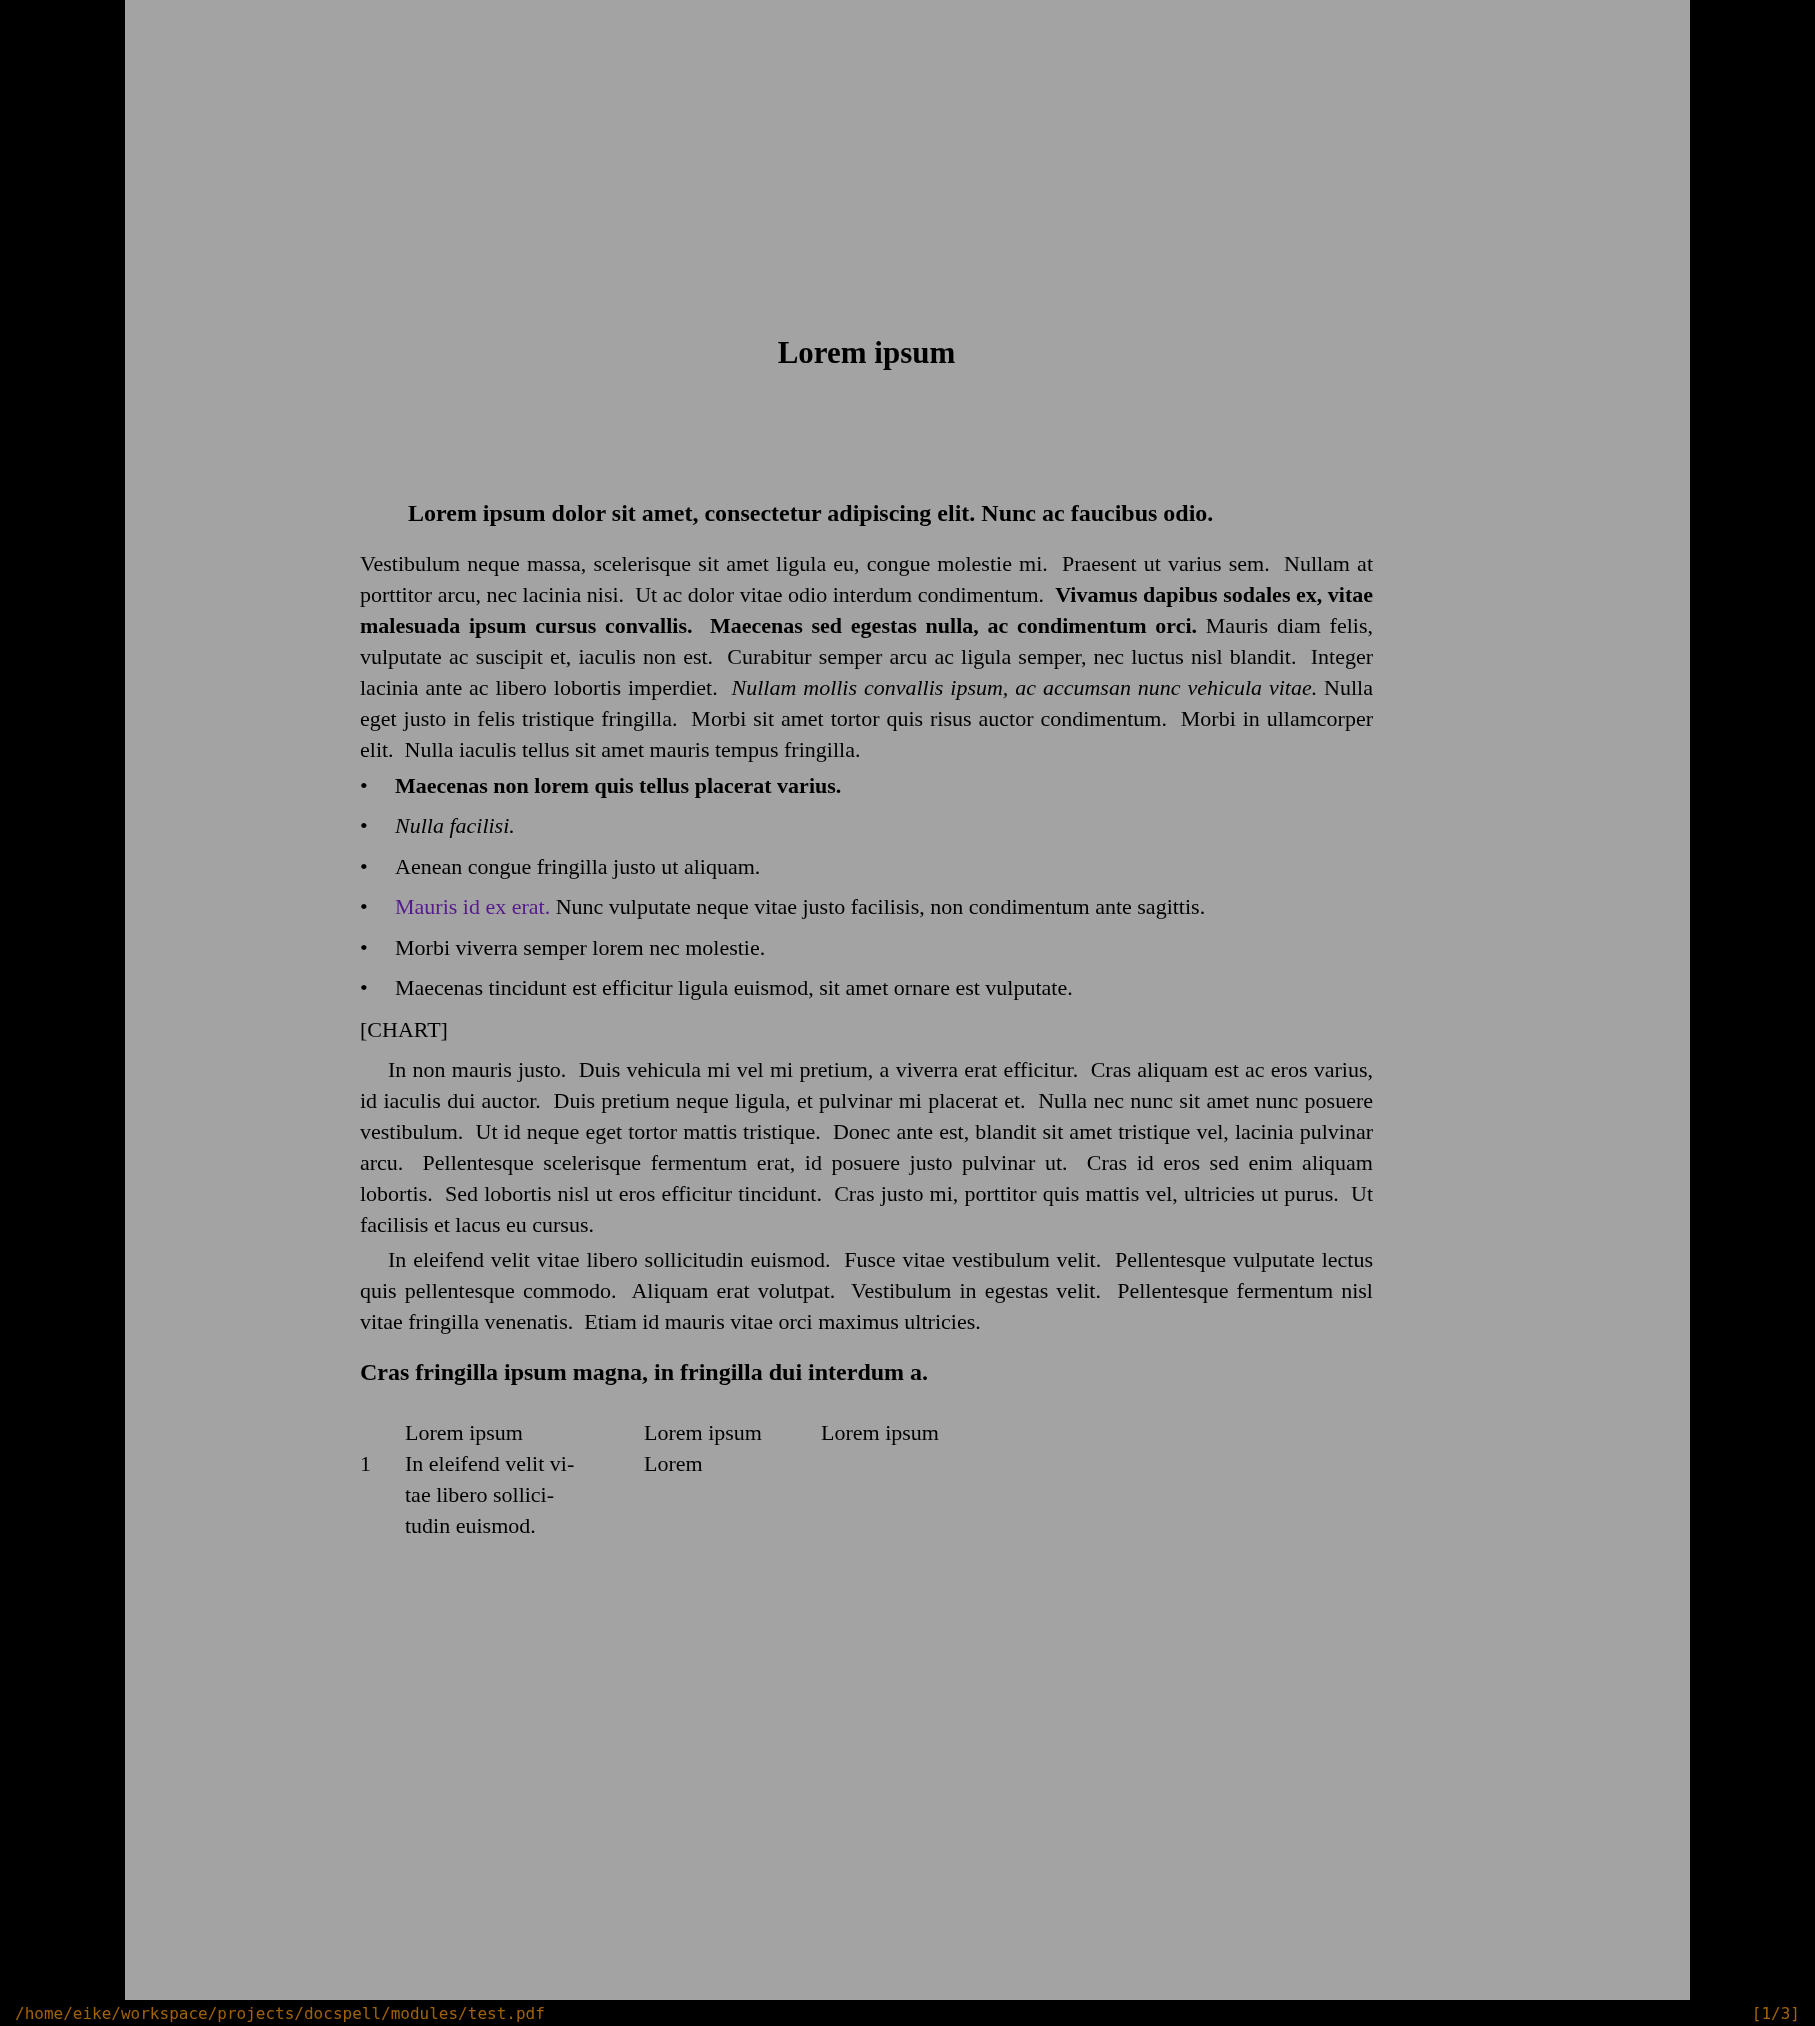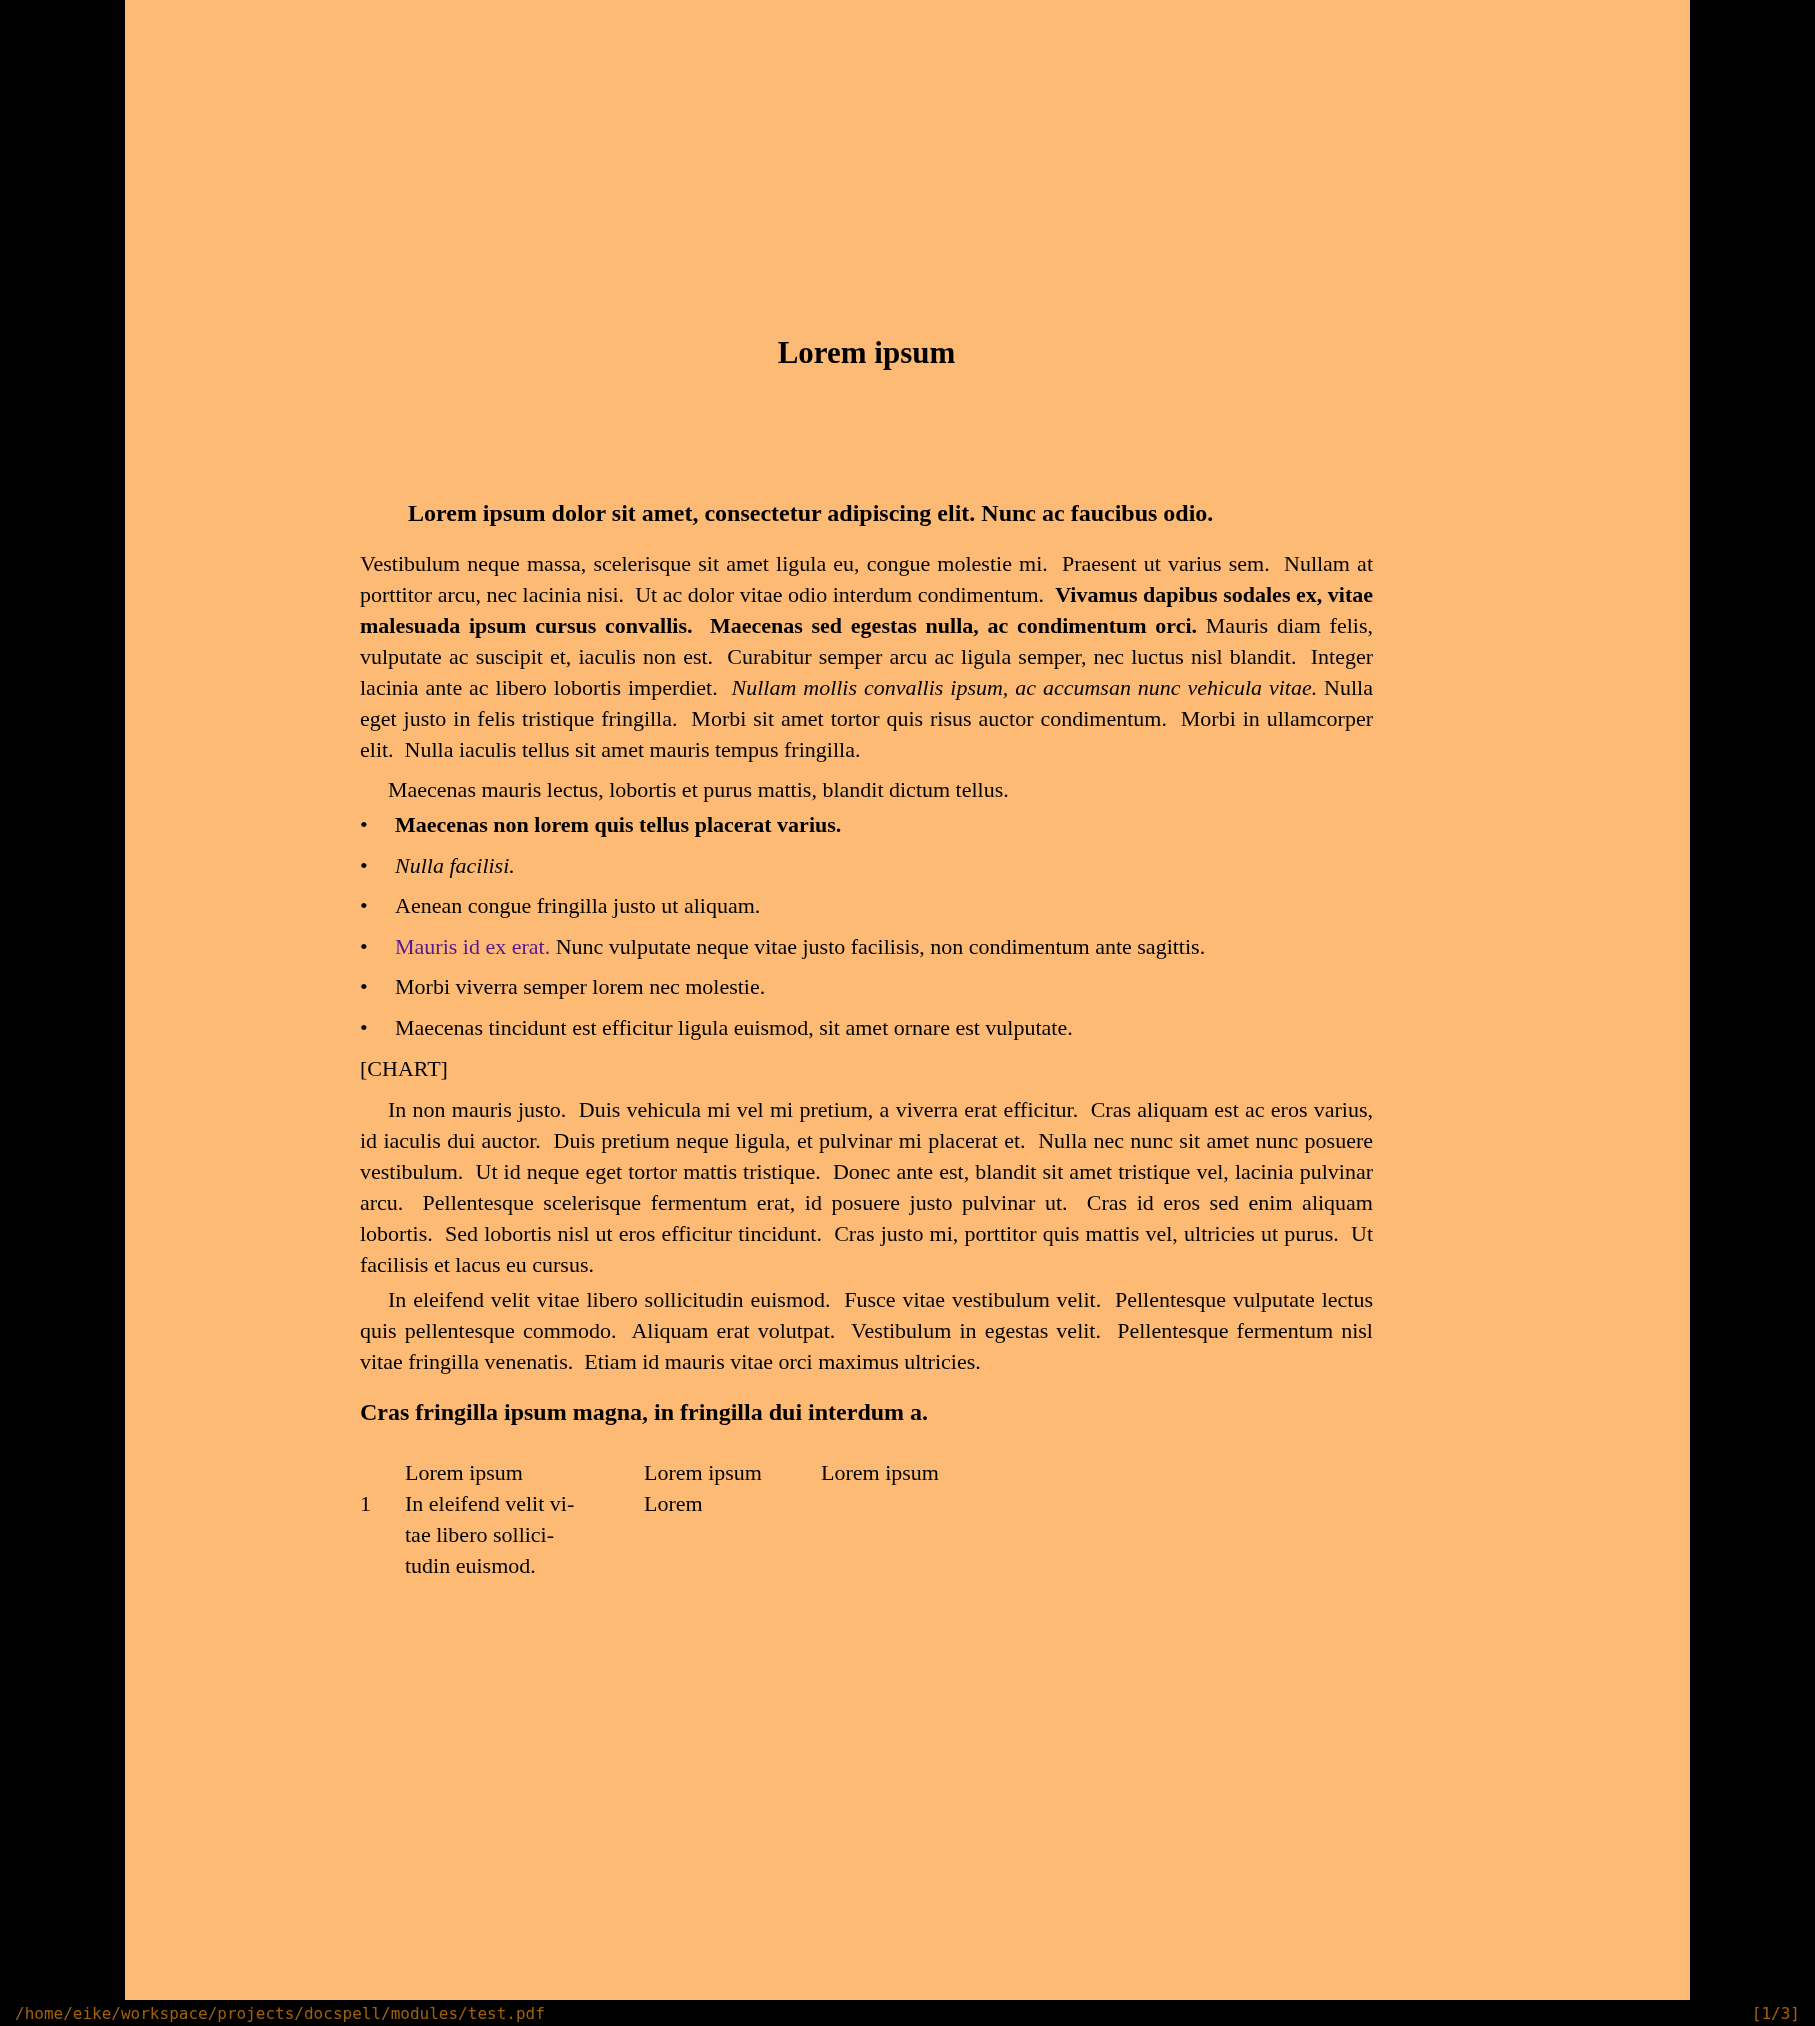--- a/index.html
+++ b/index.html
@@ -1,18 +1,18 @@
 <!DOCTYPE html>
 <html style="font-size:15px"><head>
 <meta charset="utf-8">
 <style>
   html,body{margin:0;padding:0;background:#000;}
   .screen{position:relative;width:1815px;height:2026px;background:#000;overflow:hidden;
           font-family:"Liberation Serif",serif;}
-  .page{position:absolute;left:125px;top:0;width:1565px;height:2000px;background:#fdba74;}
+  .page{position:absolute;left:125px;top:0;width:1565px;height:2000px;background:#a3a3a3;}
   .content{position:absolute;left:235px;top:0;width:1013px;color:#000;}
   .doc-title{margin:334px 0 0 0;font-size:31px;line-height:37px;font-weight:bold;text-align:center;}
   .sec-heading{font-size:24px;line-height:29px;font-weight:bold;margin:0;}
   #heading1{margin-top:128px;margin-left:48px;}
   #heading2{margin-top:21px;}
   .body-text{font-size:22px;line-height:31px;margin:0;text-align:justify;white-space:pre-wrap;}
   #para1{margin-top:20px;}
   .indent{text-indent:28px;}
   #para-indent{margin-top:8.5px;}
   #bullet-list{margin:4.7px 0 0 0;padding:0;list-style:none;}
@@ -43,21 +43,20 @@
 <div class="screen">
   <div class="page">
     <div class="content">
 
       <h1 class="doc-title">Lorem ipsum</h1>
 
       <h2 class="sec-heading" id="heading1">Lorem ipsum dolor sit amet, consectetur adipiscing elit. Nunc ac faucibus odio.</h2>
 
       <p class="body-text" id="para1"><span>Vestibulum neque massa, scelerisque sit amet ligula eu, congue molestie mi.  Praesent ut varius sem.  Nullam at porttitor arcu, nec lacinia nisi.  Ut ac dolor vitae odio interdum condimentum.  </span><span class="b">Vivamus dapibus sodales ex, vitae malesuada ipsum cursus convallis.  Maecenas sed egestas nulla, ac condimentum orci. </span><span>Mauris diam felis, vulputate ac suscipit et, iaculis non est.  Curabitur semper arcu ac ligula semper, nec luctus nisl blandit.  Integer lacinia ante ac libero lobortis imperdiet.  </span><span class="i">Nullam mollis convallis ipsum, ac accumsan nunc vehicula vitae. </span><span>Nulla eget justo in felis tristique fringilla.  Morbi sit amet tortor quis risus auctor condimentum.  Morbi in ullamcorper elit.  Nulla iaculis tellus sit amet mauris tempus fringilla.</span></p>
 
-      <p class="body-text indent" id="para-indent">Maecenas mauris lectus, lobortis et purus mattis, blandit dictum tellus.</p>
 
       <ul id="bullet-list">
           <li class="bullet-item">
             <span class="bullet-marker">•</span>
             <span class="bullet-body"><span class="b">Maecenas non lorem quis tellus placerat varius.</span></span>
           </li>
           <li class="bullet-item">
             <span class="bullet-marker">•</span>
             <span class="bullet-body"><span class="i">Nulla facilisi.</span></span>
           </li>

